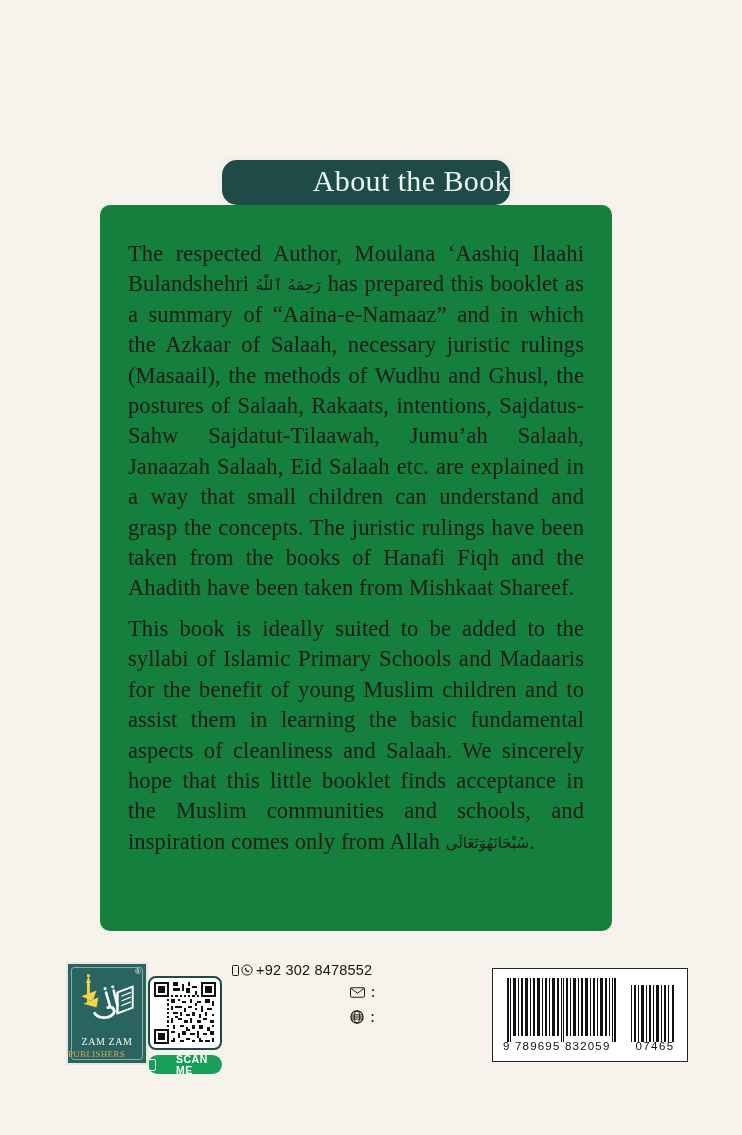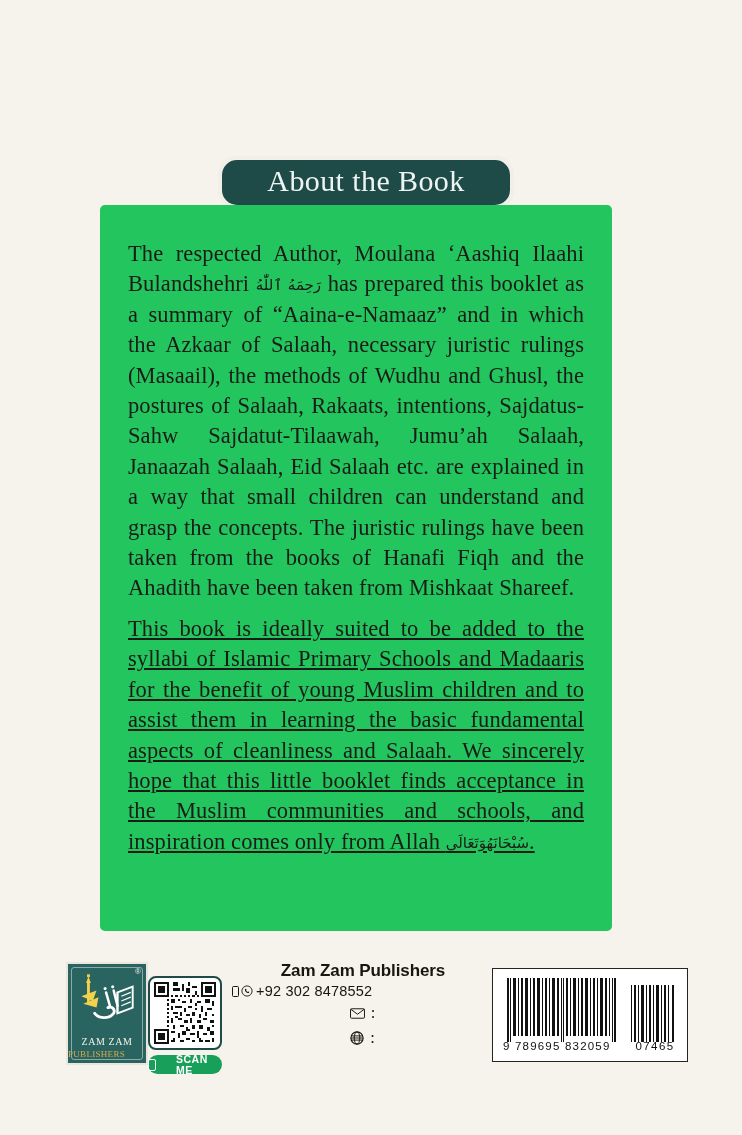--- a/index.html
+++ b/index.html
@@ -15,42 +15,42 @@
     overflow: hidden;
   }
 
   
   .about-panel {
     position: absolute;
     left: 100px;
     top: 205px;
     width: 512px;
     height: 726px;
-    background: #22c55e;
-    border-radius: 5px;
+    background: #15803d;
+    border-radius: 10px;
     box-sizing: border-box;
     padding: 28px 28px 20px 28px;
   }
 
   .panel-body {
     margin-top: 6px;
   }
 
   .para {
     font-family: "Liberation Serif", "DejaVu Serif", serif;
     font-size: 22.5px;
     line-height: 30.4px;
     color: #1b1b18;
     text-align: justify;
     text-align-last: left;
     margin: 0 0 10px 0;
     letter-spacing: 0.1px;
     hyphens: none;
   }
-  .para:last-child { margin-bottom: 16px; text-decoration: underline; }
+  .para:last-child { margin-bottom: 16px; }
 
   .ar {
     font-family: "DejaVu Sans", "Liberation Sans", sans-serif;
     font-size: 15px;
     line-height: 1;
     vertical-align: 0.08em;
     letter-spacing: 0;
     white-space: nowrap;
   }
 
@@ -66,21 +66,21 @@
     box-sizing: border-box;
     padding: 4px;
   }
   .banner {
     width: 100%;
     height: 100%;
     background: #1e4b48;
     border-radius: 15px;
     display: flex;
     align-items: center;
-    justify-content: center;
+    justify-content: flex-end;
     box-sizing: border-box;
   }
   .banner-title {
     font-family: "Liberation Serif", "DejaVu Serif", serif;
     font-size: 30px;
     color: #eef4f1;
     letter-spacing: 0.4px;
     line-height: 1;
     padding-bottom: 3px;
   }
@@ -355,21 +355,20 @@
         </g>
       </svg>
     </div>
     <div class="scan-pill">
       <span class="scan-phone"></span>
       <span class="scan-txt">SCAN ME</span>
     </div>
   </div>
 
   <div class="pub">
-    <div class="pub-name">Zam Zam Publishers</div>
 
     <div class="pub-phone">
       <span class="ico-phone"></span>
       <svg class="ico-wa" viewBox="0 0 16 16">
         <circle cx="8" cy="8" r="6.8" fill="none" stroke="#17170f" stroke-width="1.2"></circle>
         <path d="M5.6 5.3c.5-.5 1.1-.3 1.3.1l.4.9c.1.3 0 .5-.2.7l-.3.3c.4.8 1.1 1.5 1.9 1.9l.3-.3c.2-.2.4-.3.7-.2l.9.4c.4.2.6.8.1 1.3-.6.6-1.6.5-2.6 0-1.1-.6-2.2-1.7-2.7-2.8-.4-.9-.4-1.8.2-2.3z" fill="#17170f"></path>
       </svg>
       <span class="num">+92 302 8478552</span>
     </div>
 

